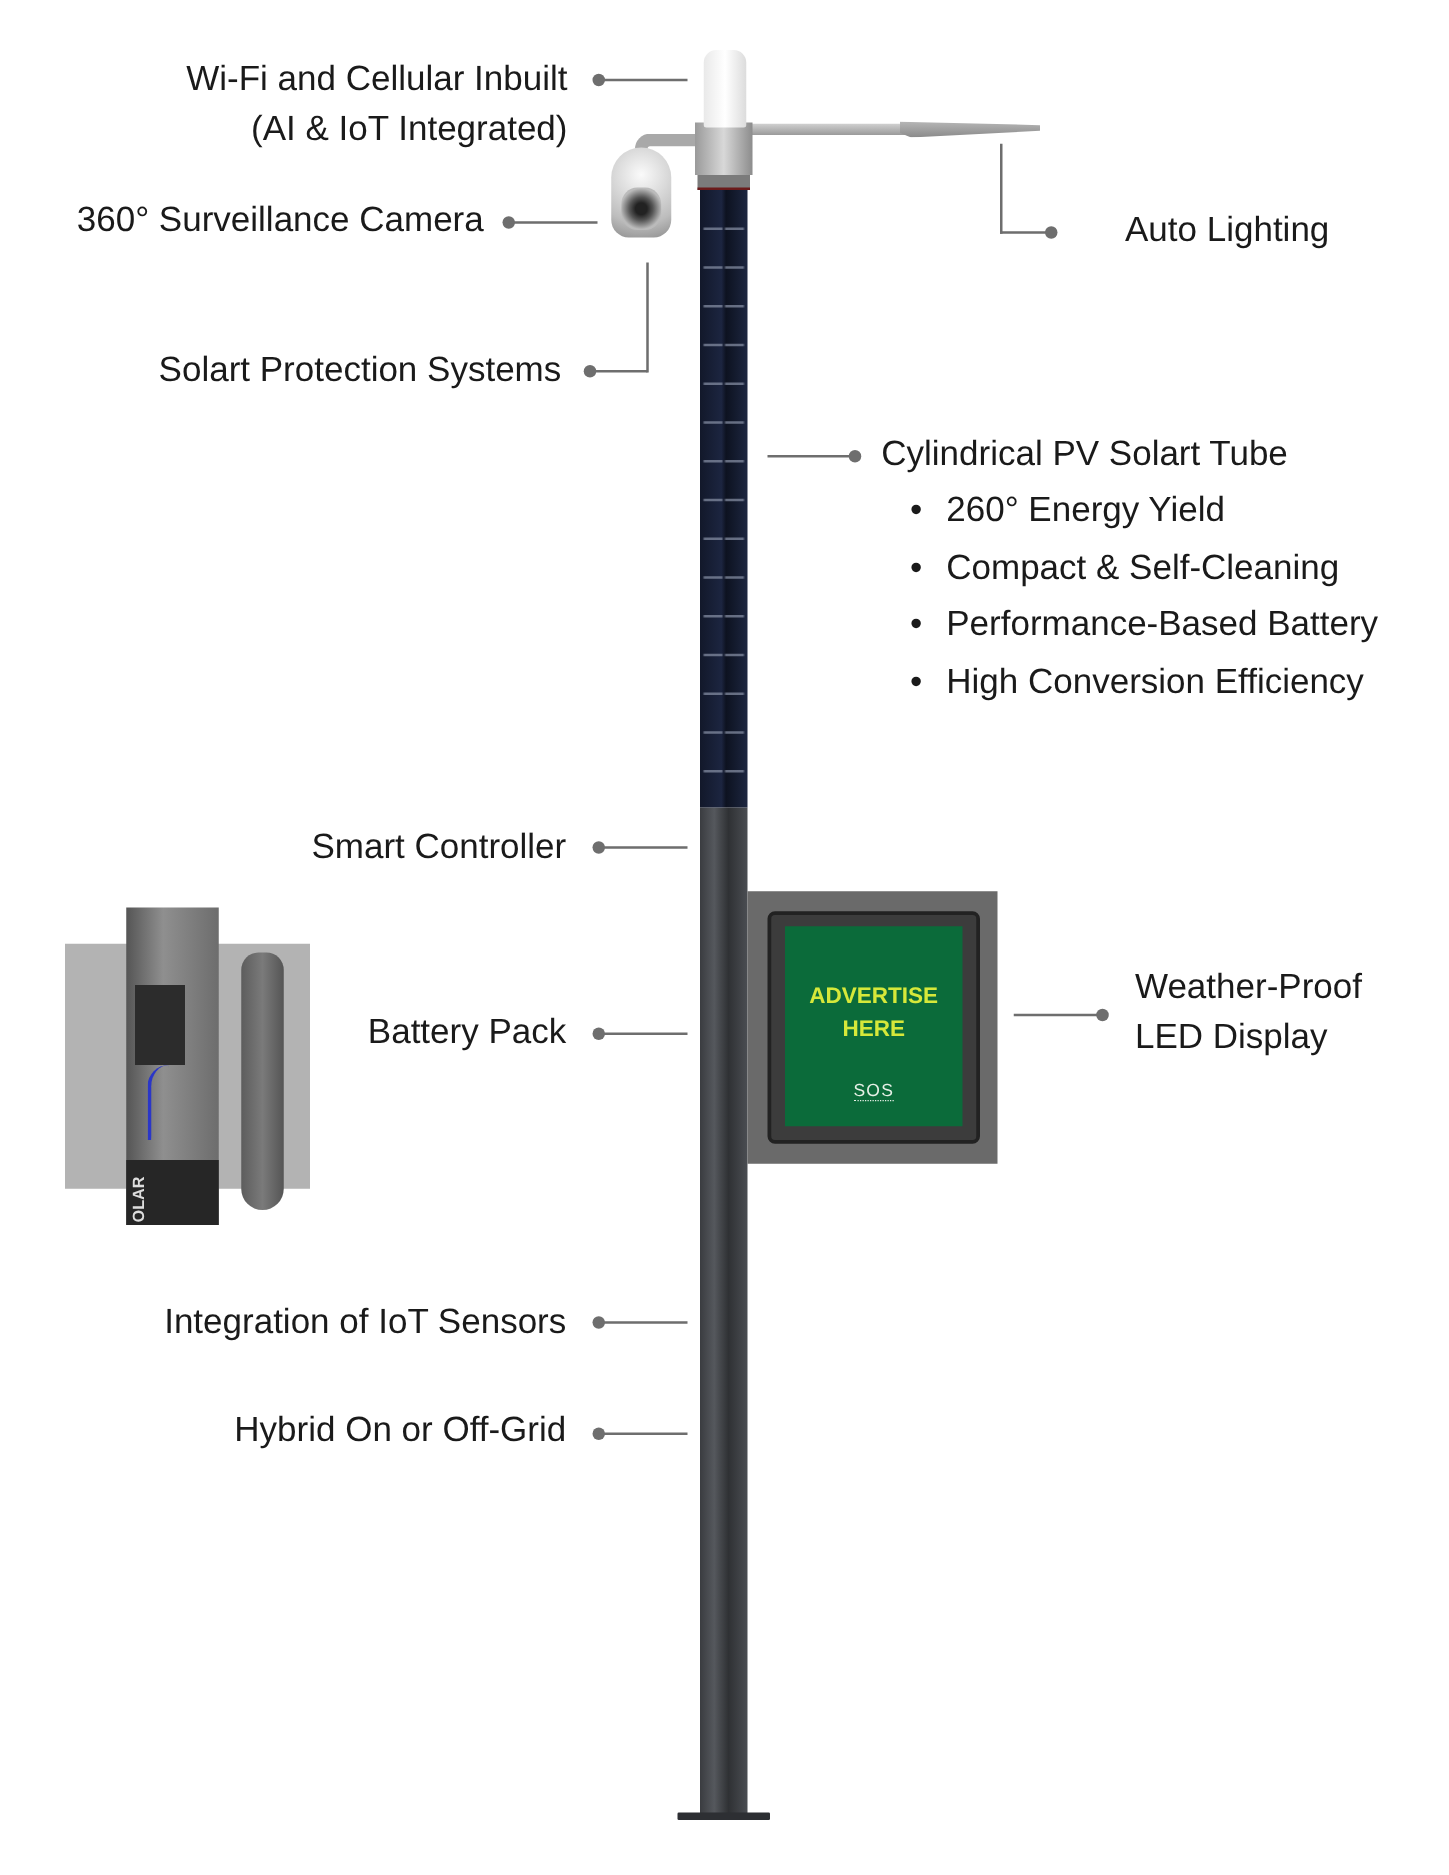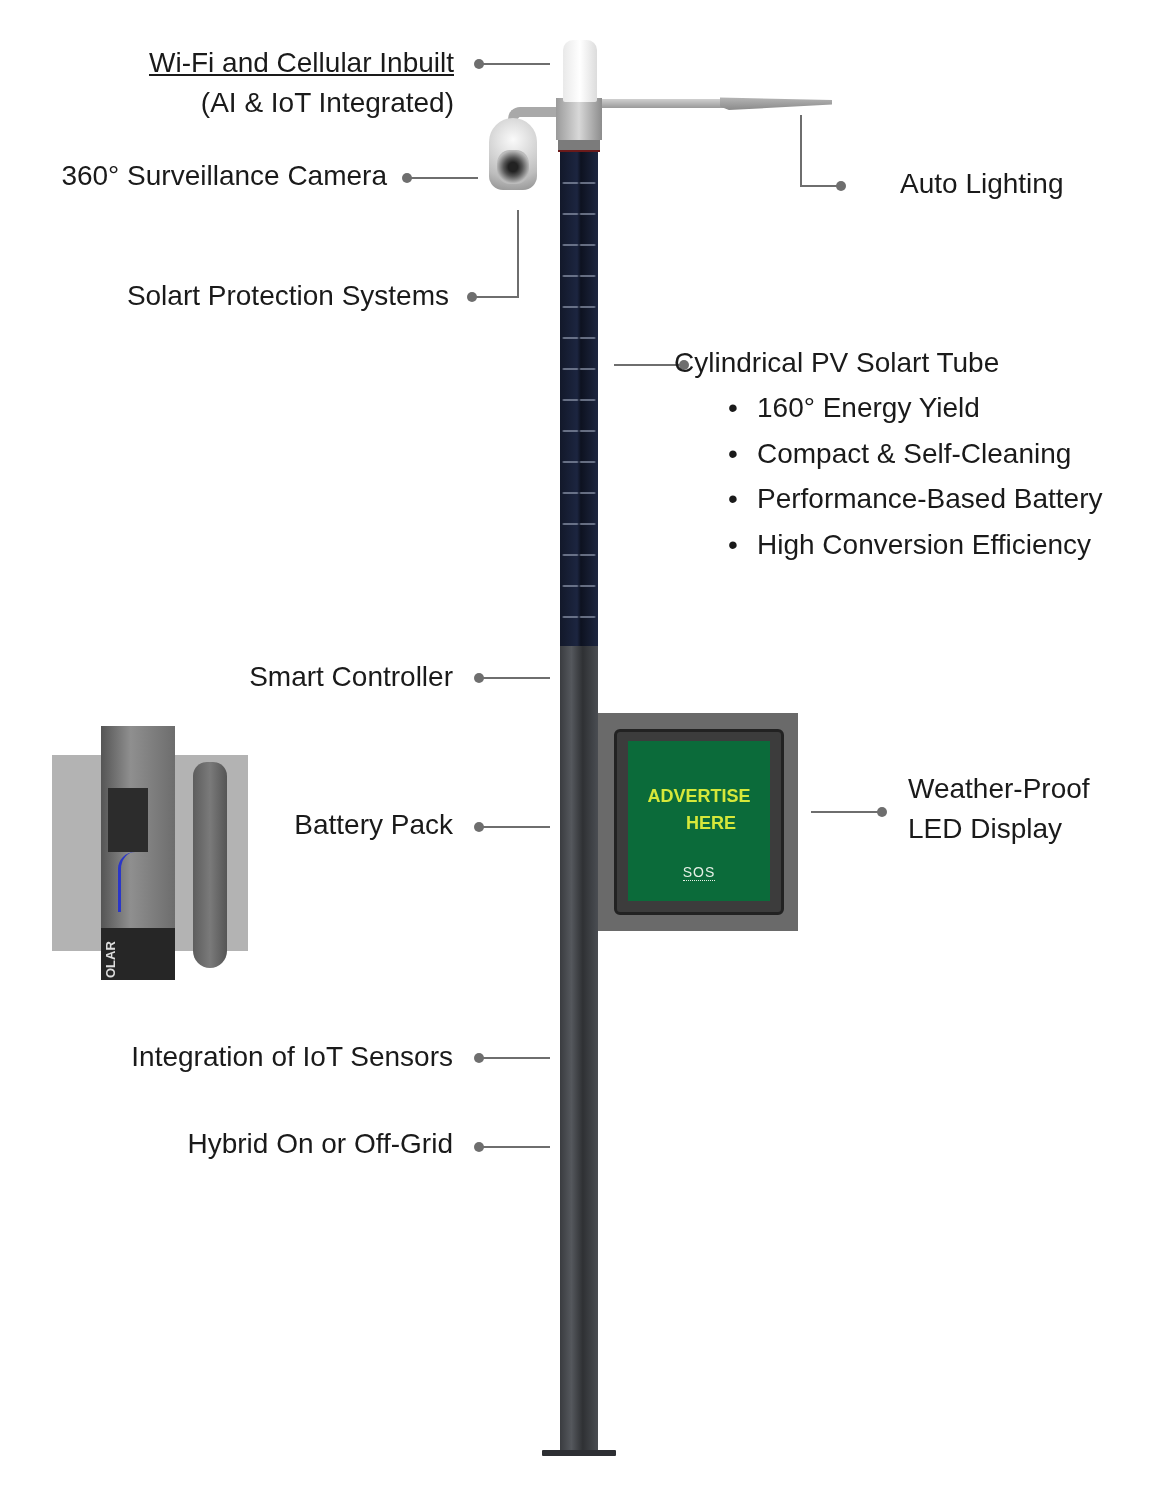--- a/index.html
+++ b/index.html
@@ -64,21 +64,21 @@
 <div class="arm"></div>
 <div class="lamp"></div>
 <div class="collar"></div>
 <div class="collar2"></div>
 <div class="cap"></div>
 
 <div class="display-frame"></div>
 <div class="display-bezel"></div>
 <div class="display-screen"></div>
 <div class="ad-text" style="top:783px;">ADVERTISE</div>
-<div class="ad-text" style="top:810px;margin-left:12px;">HERE</div>
+<div class="ad-text" style="top:810px;">HERE</div>
 <div class="ad-logo"><span>SOS</span></div>
 
 <div class="inset-bg"></div>
 <div class="inset-pole"></div>
 <div class="inset-box"></div>
 <div class="inset-cable"></div>
 <div class="inset-base"></div>
 <div class="inset-base-txt">OLAR</div>
 <div class="inset-cover"></div>
 
@@ -107,30 +107,30 @@
 
 <div class="line" style="left:811px;top:811px;width:70px;height:2px;"></div>
 <div class="dot" style="left:877px;top:807px;"></div>
 
 <div class="dot" style="left:474px;top:1053px;"></div>
 <div class="line" style="left:479px;top:1057px;width:71px;height:2px;"></div>
 
 <div class="dot" style="left:474px;top:1142px;"></div>
 <div class="line" style="left:479px;top:1146px;width:71px;height:2px;"></div>
 
-<div class="lbl right" style="right:705px;top:43px;text-decoration:underline;">Wi-Fi and Cellular Inbuilt</div>
+<div class="lbl right" style="right:705px;top:43px;">Wi-Fi and Cellular Inbuilt</div>
 <div class="lbl right" style="right:705px;top:83px;">(AI &amp; IoT Integrated)</div>
 <div class="lbl right" style="right:772px;top:156px;">360° Surveillance Camera</div>
 <div class="lbl right" style="right:710px;top:276px;">Solart Protection Systems</div>
 <div class="lbl" style="left:862px;top:164px;margin-left:38px;">Auto Lighting</div>
 
-<div class="lbl" style="left:674px;top:343px;">Cylindrical PV Solart Tube</div>
+<div class="lbl" style="left:705px;top:343px;">Cylindrical PV Solart Tube</div>
 <div id="pv-bullets">
     <div class="bullet" style="left: 728px; top: 388px;">•</div>
-    <div class="lbl" style="left: 757px; top: 388px;">160° Energy Yield</div>
+    <div class="lbl" style="left: 757px; top: 388px;">260° Energy Yield</div>
     <div class="bullet" style="left: 728px; top: 433.5px;">•</div>
     <div class="lbl" style="left: 757px; top: 433.5px;">Compact &amp; Self-Cleaning</div>
     <div class="bullet" style="left: 728px; top: 479px;">•</div>
     <div class="lbl" style="left: 757px; top: 479px;">Performance-Based Battery</div>
     <div class="bullet" style="left: 728px; top: 524.5px;">•</div>
     <div class="lbl" style="left: 757px; top: 524.5px;">High Conversion Efficiency</div>
   </div>
 
 <div class="lbl right" style="right:706px;top:657px;">Smart Controller</div>
 <div class="lbl right" style="right:706px;top:805px;margin-left:36px;">Battery Pack</div>

